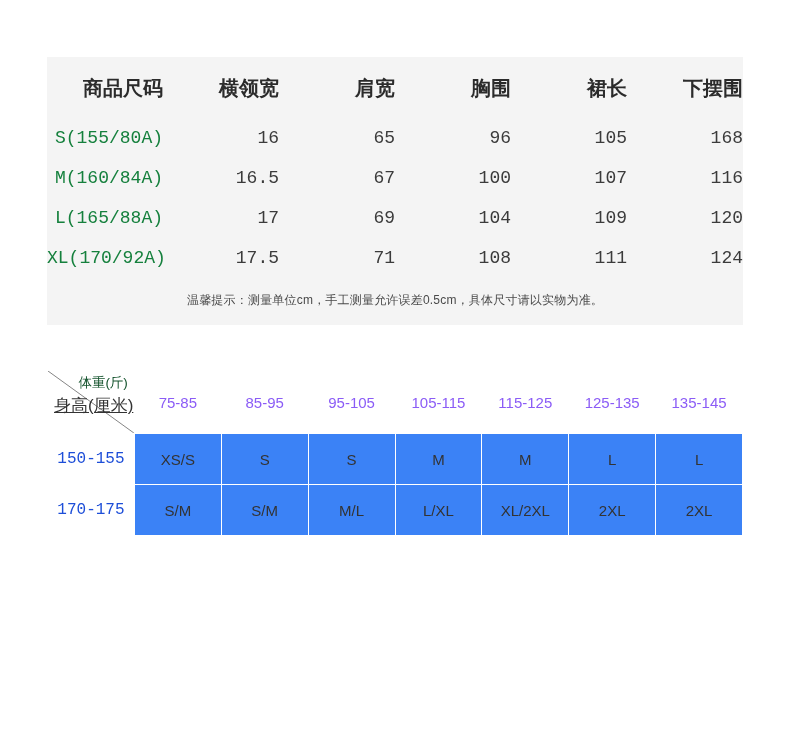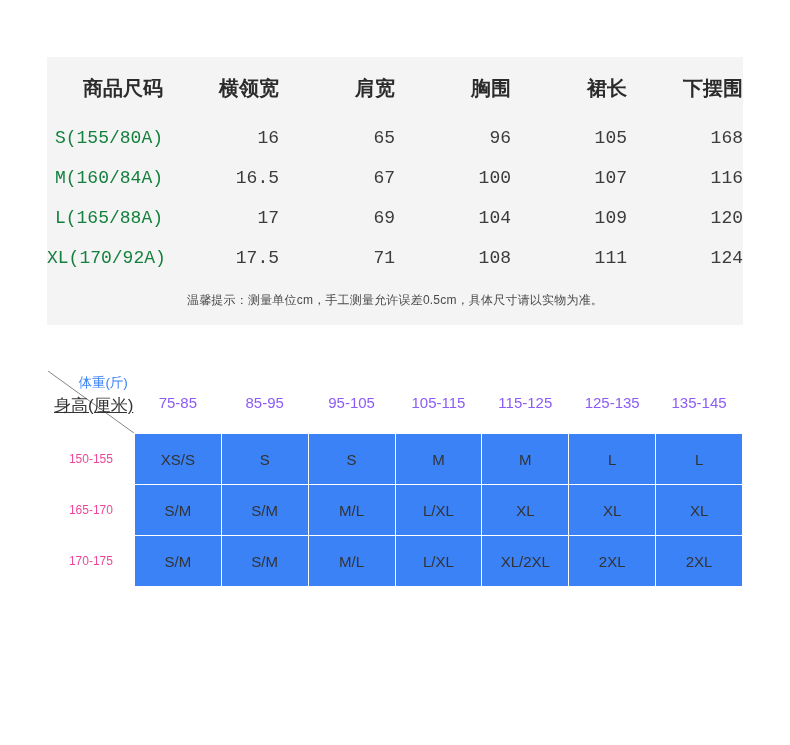--- a/index.html
+++ b/index.html
@@ -102,42 +102,43 @@
     left: 0;
     top: 0;
     width: 100%;
     height: 100%;
   }
   .reco .corner .wlabel {
     position: absolute;
     right: 6px;
     top: 3px;
     font-size: 13.5px;
-    color: #3b82f6;
+    color: #14532d;
     white-space: nowrap;
   }
   .reco .corner .hlabel {
     position: absolute;
     left: 6px;
     bottom: 16px;
     font-size: 17px;
     color: #333333;
     white-space: nowrap;
     text-decoration: underline;
   }
   .reco thead td.wcol {
     background: #ffffff;
     font-size: 15px;
     color: #8b5cf6;
     height: 60px;
   }
   .reco tbody td.hcol {
     background: #ffffff;
-    font-size: 12px;
-    color: #ec4899;
+    font-size: 16px;
+    color: #1d4ed8;
+    font-family: Liberation Mono, monospace;
   }
   
   .s0 { background: #f1f1f1; }
   .s1 { background: #e8e8e8; }
   .s2 { background: #dddddd; }
   .s3 { background: #d0d0d0; }
   .s4 { background: #c3c3c3; }
   .s5 { background: #b6b6b6; }
   .s6 { background: #a8a8a8; }
 </style>
@@ -221,30 +222,20 @@
           <td class="hcol">150-155</td>
           <td class="s0">XS/S</td>
           <td class="s0">S</td>
           <td class="s1">S</td>
           <td class="s2">M</td>
           <td class="s2">M</td>
           <td class="s4">L</td>
           <td class="s4">L</td>
         </tr>
         <tr>
-          <td class="hcol">165-170</td>
-          <td class="s0">S/M</td>
-          <td class="s1">S/M</td>
-          <td class="s2">M/L</td>
-          <td class="s3">L/XL</td>
-          <td class="s3">XL</td>
-          <td class="s4">XL</td>
-          <td class="s4">XL</td>
-        </tr>
-        <tr>
           <td class="hcol">170-175</td>
           <td class="s0">S/M</td>
           <td class="s1">S/M</td>
           <td class="s2">M/L</td>
           <td class="s3">L/XL</td>
           <td class="s4">XL/2XL</td>
           <td class="s4">2XL</td>
           <td class="s5">2XL</td>
         </tr>
       </tbody>

